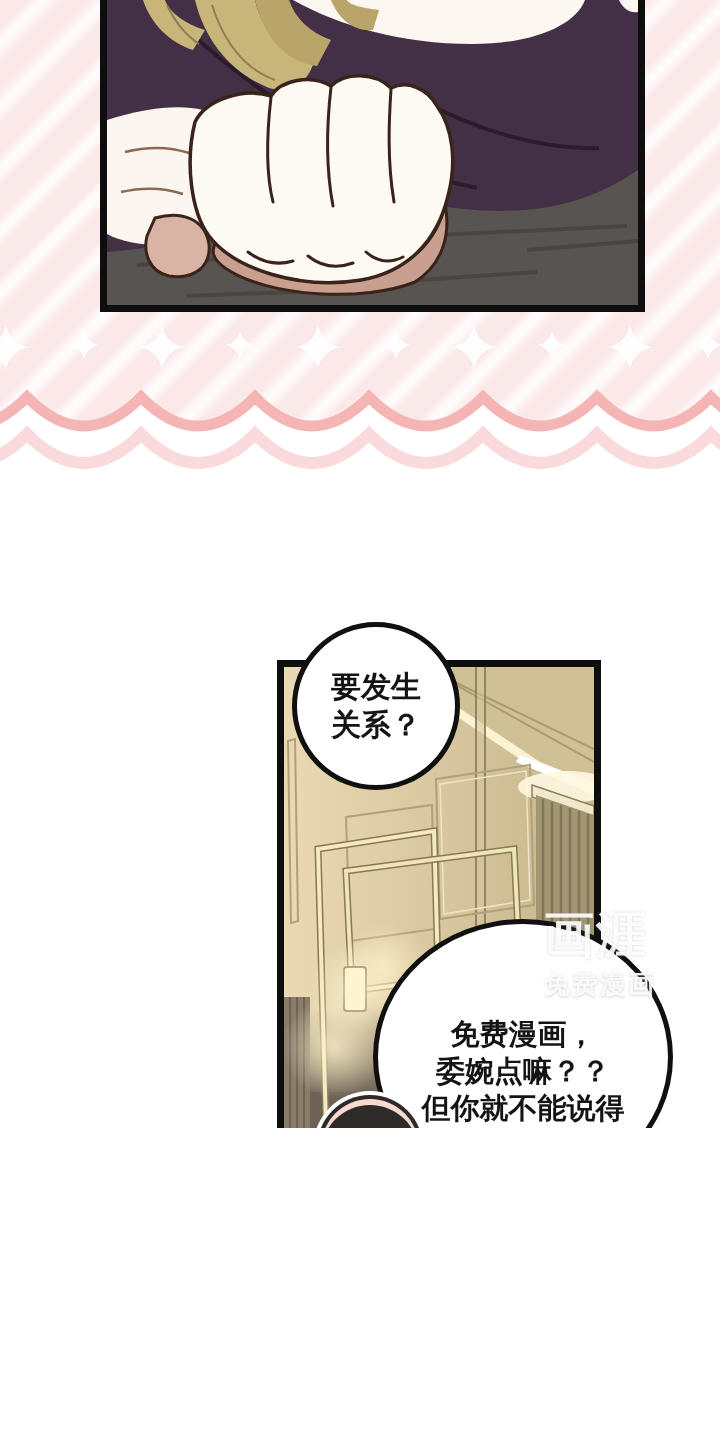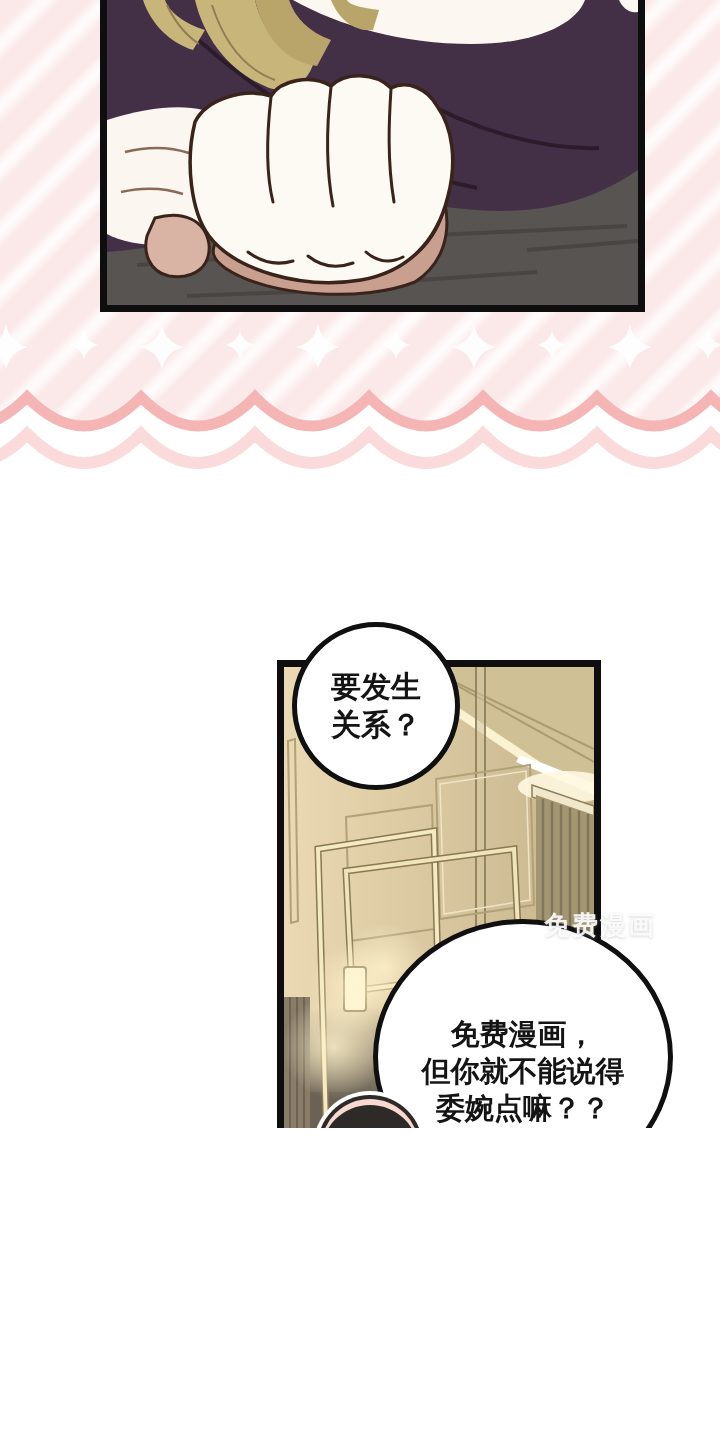--- a/index.html
+++ b/index.html
@@ -42,21 +42,21 @@
   .bubble span { display:block; white-space:nowrap; }
   
   #chibi { position:absolute; left:310px; top:1088px; width:120px; height:120px; }
   
   #watermark { position:absolute; left:544px; top:908px; text-align:left; pointer-events:none; }
   #watermark .logo {
     font-size:50px; line-height:54px; font-weight:bold; letter-spacing:2px;
     color:rgba(255,255,255,0.9); text-shadow:0 0 3px rgba(130,130,130,0.35);
   }
   #watermark .tagline {
-    font-size:26px; font-weight:bold; letter-spacing:2px;
+    margin-top:5px; font-size:26px; font-weight:bold; letter-spacing:2px;
     color:rgba(252,252,252,0.92); text-shadow:0 1px 3px rgba(150,150,150,0.4);
   }
 </style>
 </head>
 <body>
 
 <div id="screen">
 
   <div class="stripe-bg"></div>
 
@@ -289,37 +289,38 @@
   <div id="bubble1" class="bubble">
     <div>
       <span>要发生</span>
       <span>关系？</span>
     </div>
   </div>
 
   <div id="bubble2" class="bubble">
     <div>
       <span>免费漫画，</span>
+      <span>委婉点嘛？？</span>
       <span>但你就不能说得</span>
-      <span>委婉点嘛？？</span>
     </div>
   </div>
 
   <svg id="chibi" viewBox="0 0 120 120">
     <circle cx="60" cy="60" r="57" fill="#ffffff"></circle>
     <circle cx="60" cy="60" r="53" fill="#2e2a27"></circle>
     <circle cx="60" cy="60" r="49" fill="#f7d9d2"></circle>
     <path fill="#2e2a27" d="M11,66 A49,49 0 1 1 109,66 L104,58 L98,72 L88,54 L78,70 L66,52 L56,70 L44,54 L34,70 L24,56 L16,72 Z"></path>
     <path fill="#2e2a27" d="M11,62 L20,88 L26,70 Z"></path>
     <path fill="#2e2a27" d="M109,62 L100,88 L94,70 Z"></path>
     <ellipse cx="38" cy="84" rx="13" ry="5" fill="#ffffff" stroke="#2f2a27" stroke-width="3"></ellipse>
     <ellipse cx="82" cy="84" rx="13" ry="5" fill="#ffffff" stroke="#2f2a27" stroke-width="3"></ellipse>
     <path d="M31,88 C28,100 29,110 34,118 L46,118 C48,108 46,97 44,89 Z" fill="#ffffff" stroke="#2f2a27" stroke-width="2.5" stroke-linejoin="round"></path>
     <path d="M69,89 C67,98 66,108 68,118 L80,118 C84,110 84,99 81,88 Z" fill="#ffffff" stroke="#2f2a27" stroke-width="2.5" stroke-linejoin="round"></path>
   </svg>
 
   <div id="bubble3" class="bubble"></div>
 
   <div id="watermark">
+    <div class="logo">画涯</div>
     <div class="tagline">免费漫画</div>
   </div>
 
 </div>
 
 </body></html>

